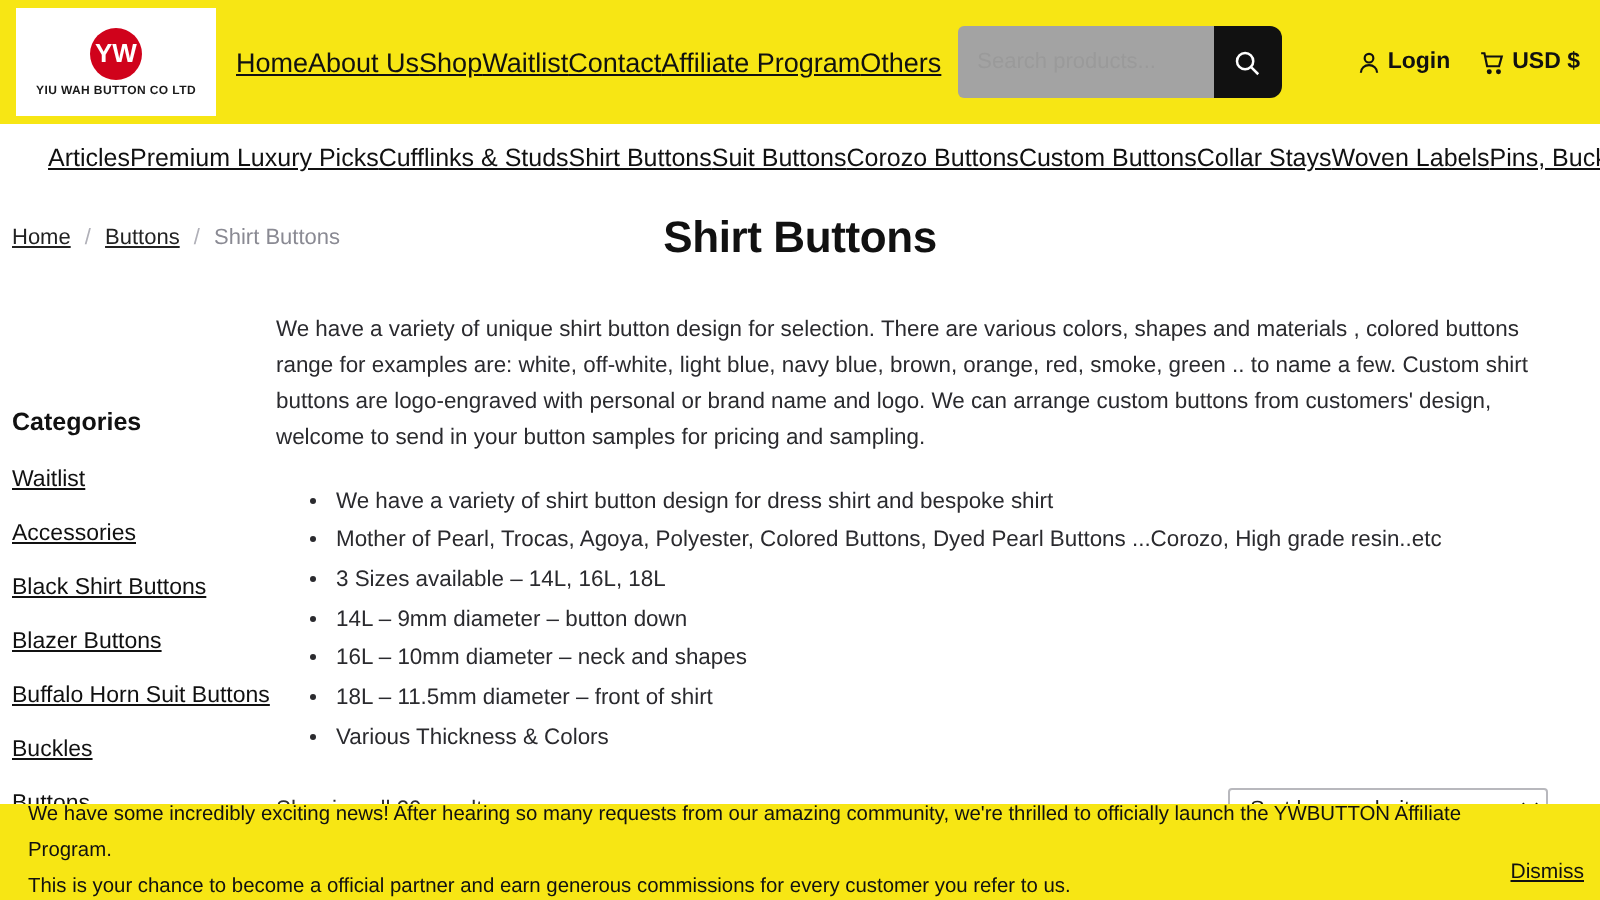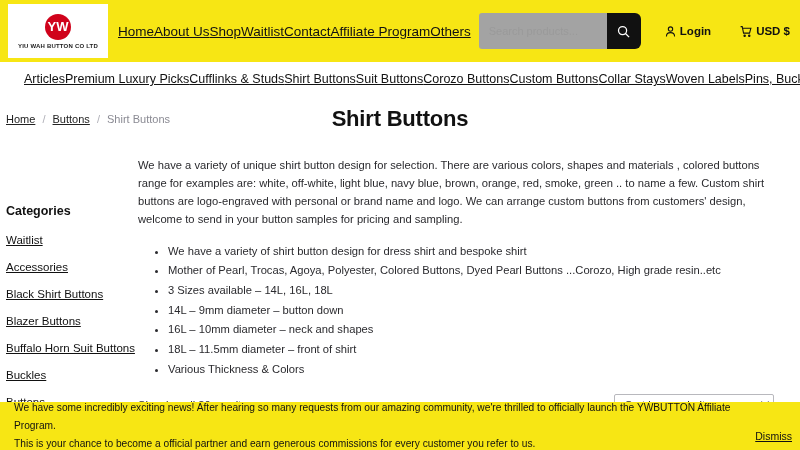--- a/index.html
+++ b/index.html
@@ -88,21 +88,21 @@
     border-radius: 0 6px 6px 0;
     display: flex; align-items: center; justify-content: center;
     cursor: pointer;
     padding: 0;
   }
   .header-right {
     margin-left: auto;
     margin-right: 10px;
     display: flex;
     align-items: center;
-    gap: 28px;
+    gap: 14px;
     flex: 0 0 auto;
   }
   .hr-item {
     display: flex; align-items: center; gap: 3px;
     font-size: 11.5px; font-weight: bold; color: #111;
     text-decoration: none; white-space: nowrap;
   }
 
   
   .subnav {

